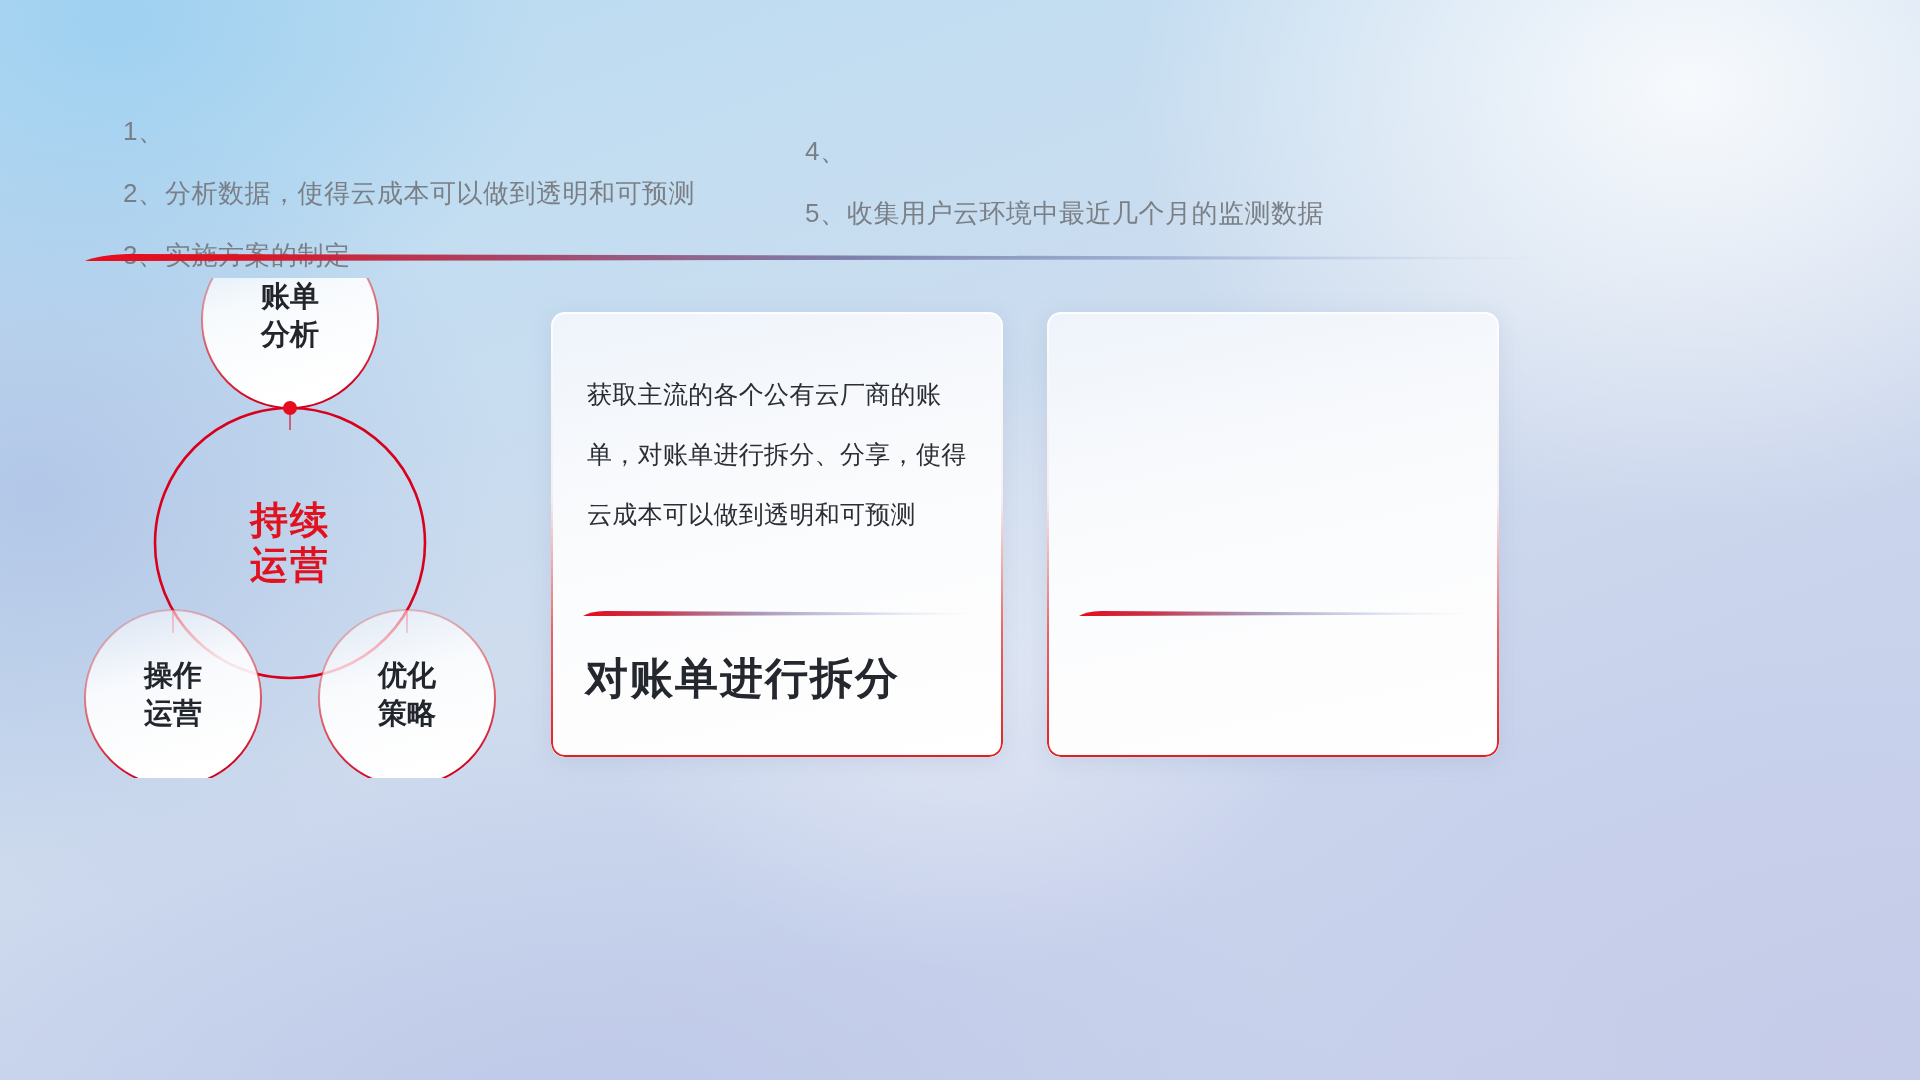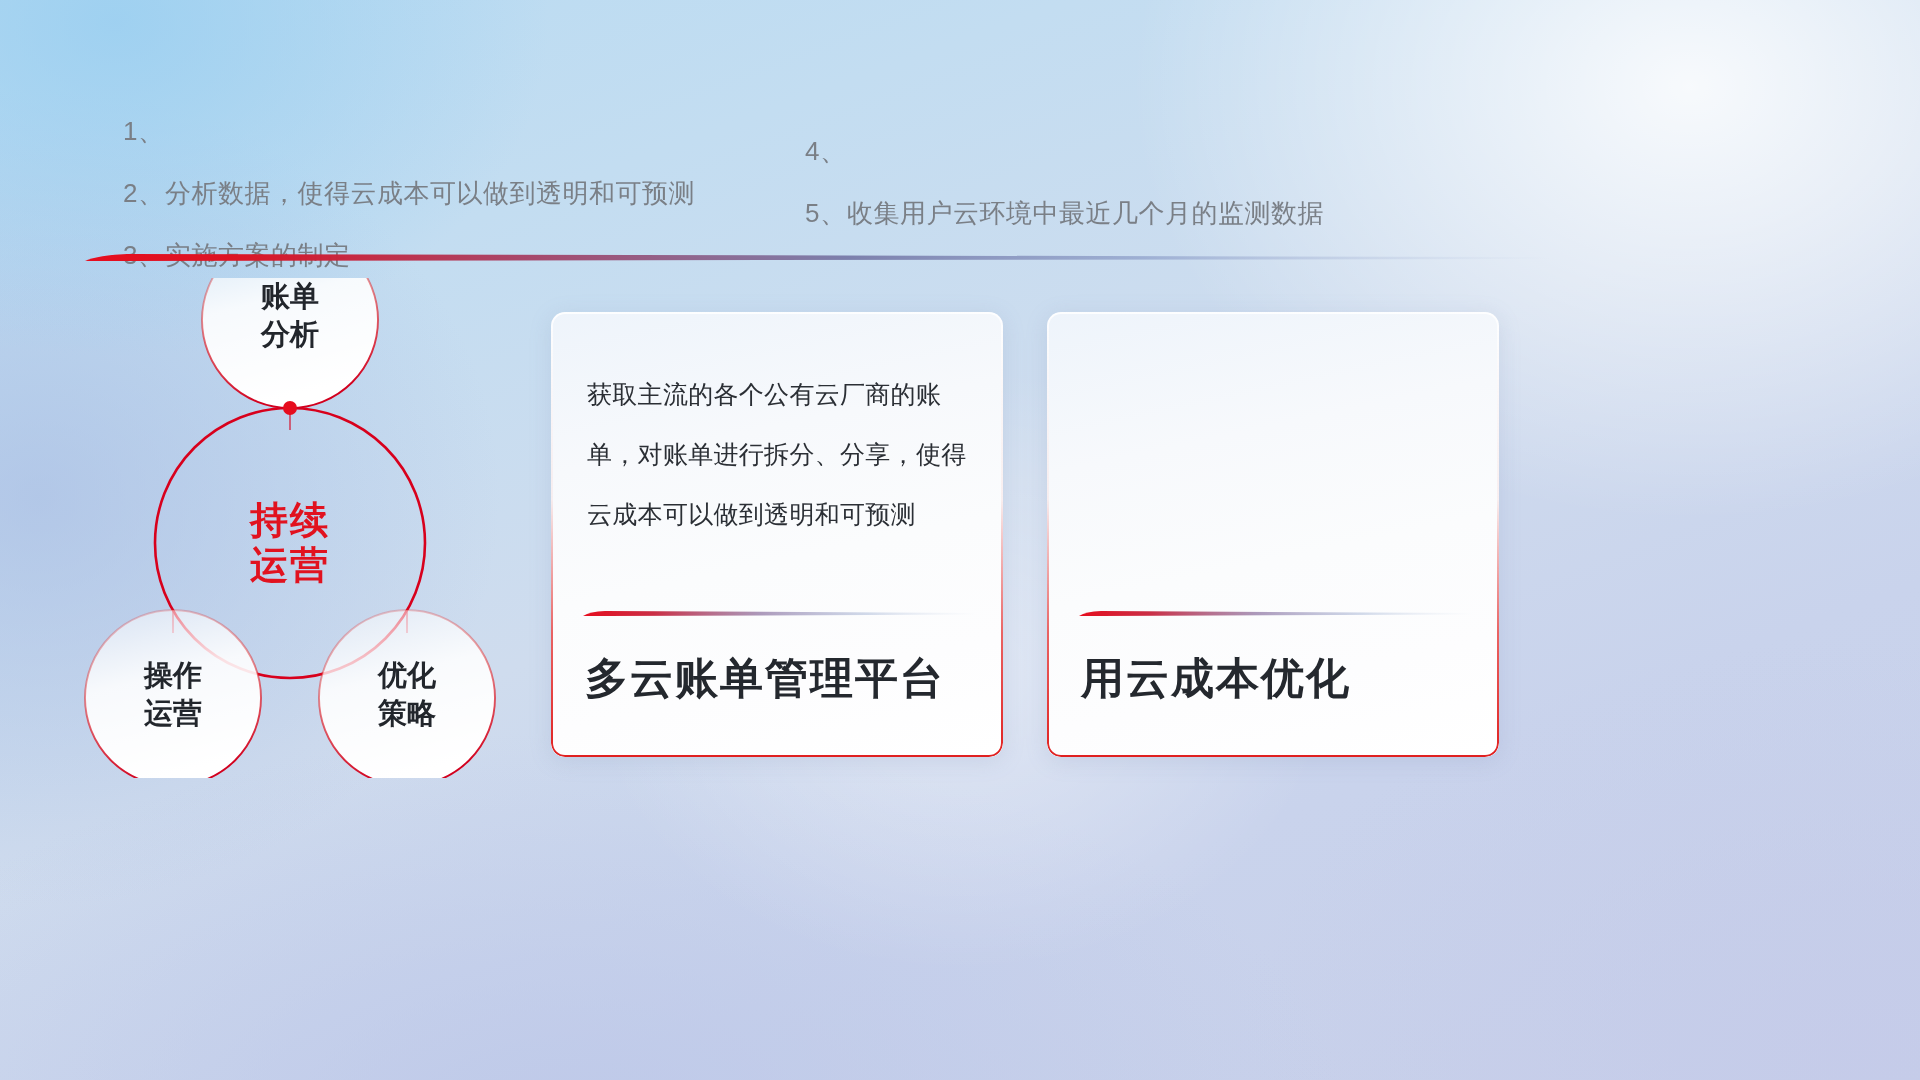--- a/index.html
+++ b/index.html
@@ -165,31 +165,30 @@
       <linearGradient id="ruleGrad0" x1="0" y1="0" x2="1" y2="0">
         <stop offset="0" stop-color="#e60d1e" stop-opacity="1"></stop>
         <stop offset="0.18" stop-color="#c8243c" stop-opacity=".95"></stop>
         <stop offset="0.45" stop-color="#8a6f9e" stop-opacity=".70"></stop>
         <stop offset="0.72" stop-color="#90a4cb" stop-opacity=".40"></stop>
         <stop offset="1" stop-color="#c6d3e6" stop-opacity="0"></stop>
       </linearGradient>
     </defs>
     <path d="M0,6 Q7,1.5 22,1 L394,3 L394,4.6 L22,6 Z" fill="url(#ruleGrad0)"></path>
   </svg>
-  <div class="card-title">多云账单管理平台</div>
+  <div class="card-title">对账单进行拆分</div>
 </div>
 
 <div class="card" id="card-1">
   <div class="card-border"></div>
   <svg class="card-rule" viewBox="0 0 394 7" preserveAspectRatio="none">
     <defs>
       <linearGradient id="ruleGrad1" x1="0" y1="0" x2="1" y2="0">
         <stop offset="0" stop-color="#e60d1e" stop-opacity="1"></stop>
         <stop offset="0.18" stop-color="#c8243c" stop-opacity=".95"></stop>
         <stop offset="0.45" stop-color="#8a6f9e" stop-opacity=".70"></stop>
         <stop offset="0.72" stop-color="#90a4cb" stop-opacity=".40"></stop>
         <stop offset="1" stop-color="#c6d3e6" stop-opacity="0"></stop>
       </linearGradient>
     </defs>
     <path d="M0,6 Q7,1.5 22,1 L394,3 L394,4.6 L22,6 Z" fill="url(#ruleGrad1)"></path>
   </svg>
-  <div class="card-title">用云成本优化</div>
 </div>
 
 </body></html>

